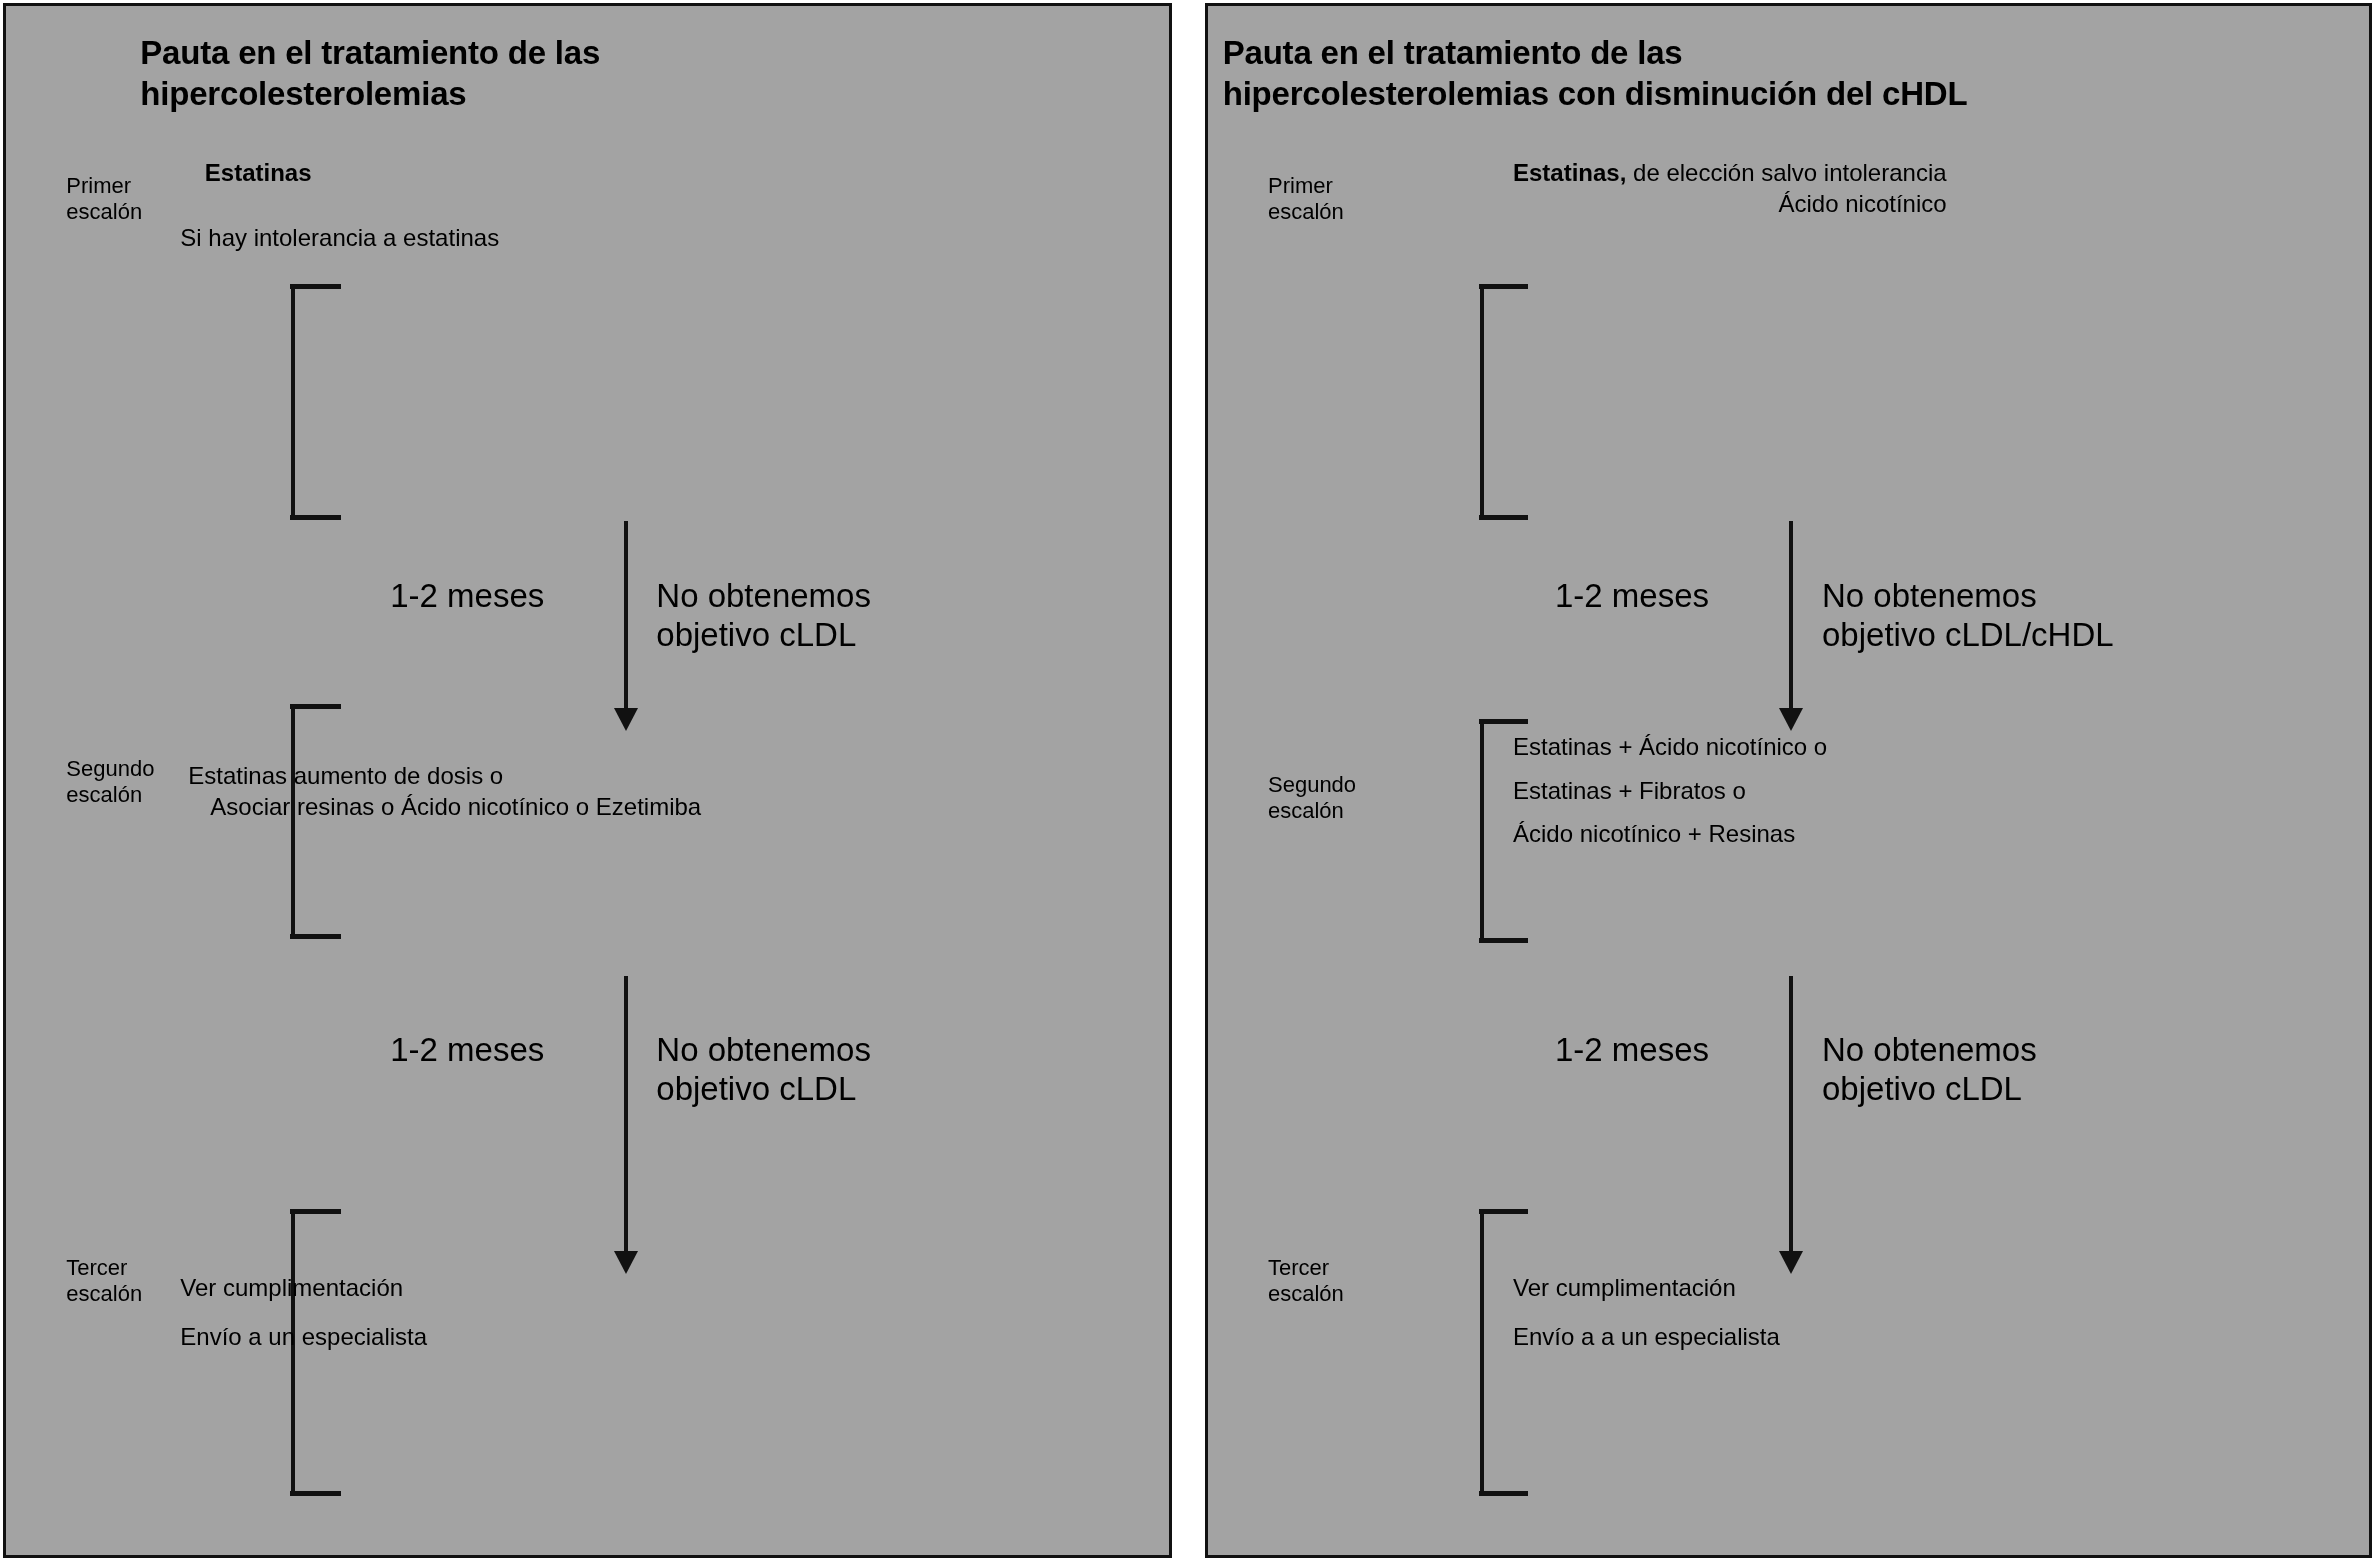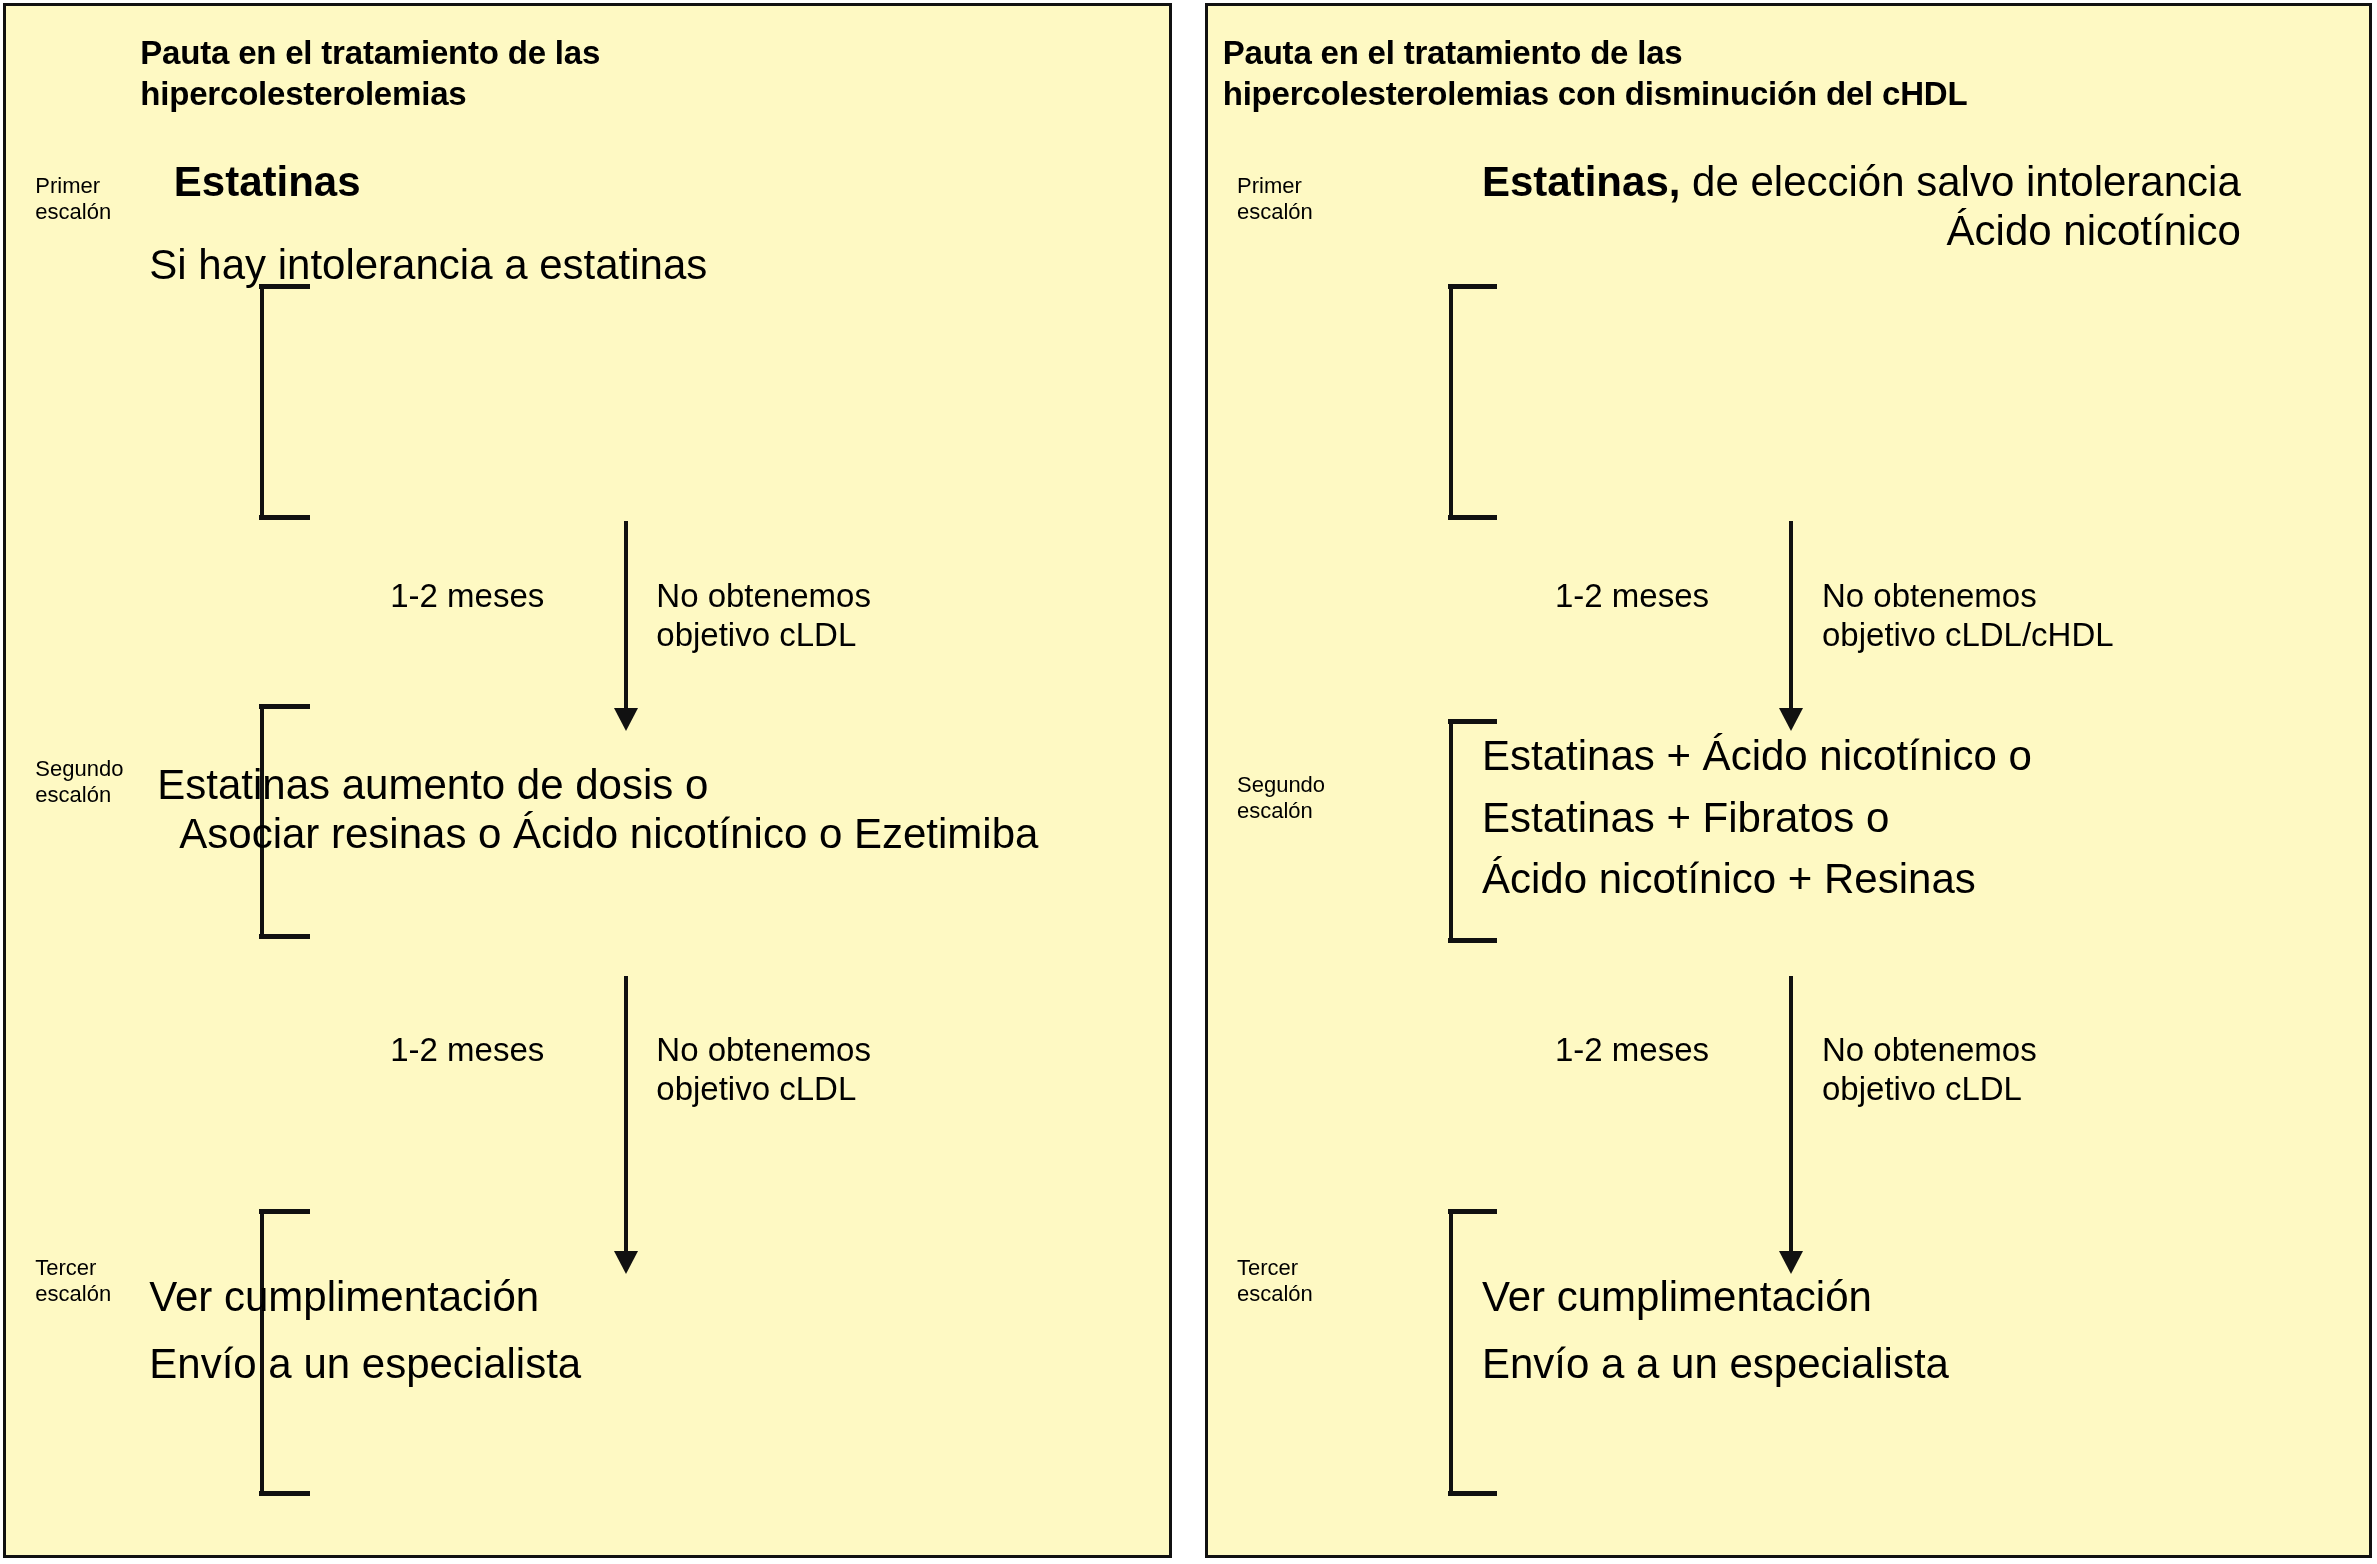--- a/index.html
+++ b/index.html
@@ -1,36 +1,36 @@
 <!DOCTYPE html>
 <html style="font-size:13px"><head>
 <meta charset="utf-8">
 <style>
   html,body{margin:0;padding:0;background:#fff;}
   body{font-family:"Liberation Sans","DejaVu Sans",sans-serif;color:#000;}
   .canvas{position:relative;width:2377px;height:1564px;background:#fff;overflow:hidden;}
 
-  .panel{position:absolute;top:3.3px;height:1555px;border:3.3px solid #111;background:#fef9c3;box-sizing:border-box;}
+  .panel{position:absolute;top:3.3px;height:1555px;border:3.3px solid #111;background:#a3a3a3;box-sizing:border-box;padding-left:31px;}
   .panel-left{left:3.3px;width:1169px;}
   .panel-right{left:1205px;width:1167px;}
 
   .panel-title{position:absolute;font-weight:bold;font-size:33px;line-height:1.22;letter-spacing:-0.2px;white-space:pre-line;}
   .panel-left .panel-title{left:134px;top:27px;}
   .panel-right .panel-title{left:14.7px;top:27px;}
 
   .stage{position:absolute;}
   .stage-label{position:absolute;font-size:22px;line-height:1.18;white-space:pre-line;}
 
   
   .bracket{position:absolute;border-left:4.9px solid #111;box-sizing:border-box;}
   .bracket .arm{position:absolute;left:-4.9px;height:4.9px;background:#111;}
   .bracket .arm.top{top:0;}
   .bracket .arm.bot{bottom:0;}
 
-  .stage-body{position:absolute;font-size:42px;line-height:1.0;}
+  .stage-body{position:absolute;font-size:24px;line-height:1.0;}
   .stage-body .ln{white-space:nowrap;}
   .stage-body .ln b{font-weight:bold;}
 
   
   .arrow{position:absolute;width:4.1px;background:#111;}
   .arrow .head{position:absolute;left:50%;bottom:-21px;transform:translateX(-50%);
     width:0;height:0;border-left:12.2px solid transparent;border-right:12.2px solid transparent;border-top:23px solid #111;}
   .arrow-left-label{position:absolute;font-size:33px;white-space:nowrap;text-align:right;}
   .arrow-right-label{position:absolute;font-size:33px;line-height:1.18;white-space:pre-line;}
 </style>

